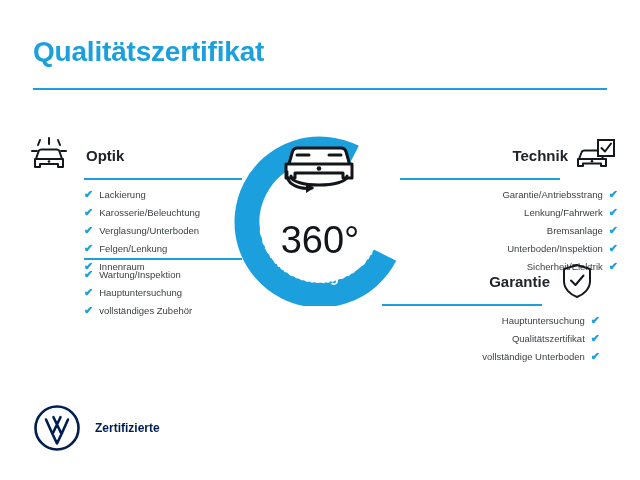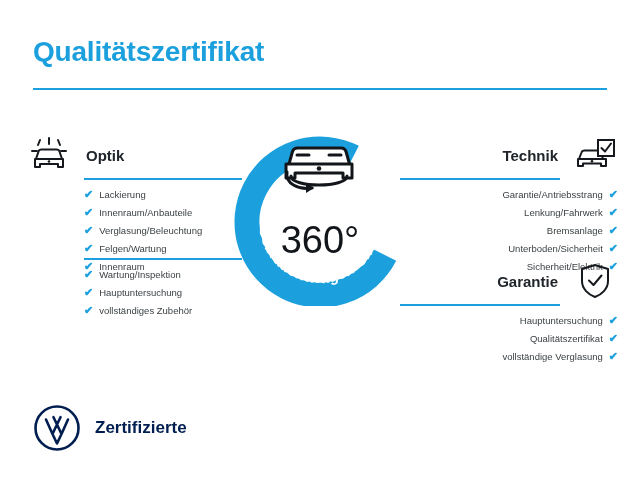--- a/index.html
+++ b/index.html
@@ -21,40 +21,40 @@
   .header-rule {
     position: absolute; left: 33px; top: 88px;
     width: 574px; height: 2px; background: #1BA0DD;
   }
 
   
   .section { position: absolute; }
   .sec-optik    { left: 26px;  top: 132px; width: 216px; }
   .sec-wartung  { left: 26px;  top: 258px; width: 216px; }
   .sec-technik  { right: 22px; top: 132px; width: 218px; }
-  .sec-garantie { right: 22px; top: 258px; width: 218px; }
+  .sec-garantie { right: 40px; top: 258px; width: 218px; }
 
   .sec-head {
     position: relative; height: 46px;
     display: flex; align-items: center;
   }
   .sec-head.left  { justify-content: flex-start; }
   .sec-head.right { justify-content: flex-end; }
 
   .sec-icon {
     width: 46px; height: 40px;
     display: flex; align-items: center; justify-content: center;
     flex: 0 0 auto;
   }
   .sec-title {
     font-size: 15px; font-weight: bold; color: #20252B;
     white-space: nowrap;
   }
   .sec-head.left  .sec-title { margin-left: 14px; }
-  .sec-head.right .sec-title { margin-right: 14px; }
+  .sec-head.right .sec-title { margin-right: 4px; }
 
   .sec-rule { height: 2px; background: #1BA0DD; }
   .sec-optik .sec-rule    { margin-left: 58px; width: 158px; }
   .sec-wartung .sec-rule  { margin-left: 58px; width: 158px; }
   .sec-technik .sec-rule  { margin-left: 0;   width: 160px; }
   .sec-garantie .sec-rule { margin-left: 0;   width: 160px; }
 
   .sec-list { list-style: none; margin-top: 9px; }
   .sec-list li {
     display: flex; align-items: center;
@@ -78,21 +78,21 @@
     text-align: center;
     font-size: 38px; font-weight: normal; color: #12161A;
     letter-spacing: 0px;
   }
 
   
   .footer { position: absolute; left: 33px; top: 404px; display: flex; align-items: center; }
   .vw-logo { width: 48px; height: 48px; flex: 0 0 auto; }
   .footer-text {
     margin-left: 14px;
-    font-size: 17px; font-weight: bold; color: #001E50;
+    font-size: 12px; font-weight: bold; color: #001E50;
     line-height: 1.35;
   }
   .footer-text div { white-space: nowrap; }
 </style>
 </head>
 <body>
 
 <div id="page">
 
   <div class="page-title">Qualitätszertifikat</div>
@@ -117,29 +117,29 @@
       <span class="sec-title">Optik</span>
     </div>
     <div class="sec-rule"></div>
     <ul class="sec-list">
       <li>
         <span class="tick">✔</span>
         <span>Lackierung</span>
       </li>
       <li>
         <span class="tick">✔</span>
-        <span>Innenraum/Anbauteile</span>
-      </li>
-      <li>
-        <span class="tick">✔</span>
-        <span>Verglasung/Beleuchtung</span>
-      </li>
-      <li>
-        <span class="tick">✔</span>
-        <span>Felgen/Wartung</span>
+        <span>Karosserie/Beleuchtung</span>
+      </li>
+      <li>
+        <span class="tick">✔</span>
+        <span>Verglasung/Unterboden</span>
+      </li>
+      <li>
+        <span class="tick">✔</span>
+        <span>Felgen/Lenkung</span>
       </li>
       <li>
         <span class="tick">✔</span>
         <span>Innenraum</span>
       </li>
     </ul>
   </div>
 
   <div class="section sec-wartung">
     <div class="sec-rule"></div>
@@ -181,21 +181,21 @@
       <li>
         <span class="tick">✔</span>
         <span>Lenkung/Fahrwerk</span>
       </li>
       <li>
         <span class="tick">✔</span>
         <span>Bremsanlage</span>
       </li>
       <li>
         <span class="tick">✔</span>
-        <span>Unterboden/Sicherheit</span>
+        <span>Unterboden/Inspektion</span>
       </li>
       <li>
         <span class="tick">✔</span>
         <span>Sicherheit/Elektrik</span>
       </li>
     </ul>
   </div>
 
   <div class="section sec-garantie">
     <div class="sec-head right">
@@ -212,21 +212,21 @@
       <li>
         <span class="tick">✔</span>
         <span>Hauptuntersuchung</span>
       </li>
       <li>
         <span class="tick">✔</span>
         <span>Qualitätszertifikat</span>
       </li>
       <li>
         <span class="tick">✔</span>
-        <span>vollständige Verglasung</span>
+        <span>vollständige Unterboden</span>
       </li>
     </ul>
   </div>
 
   <div class="badge">
     <svg width="176" height="180" viewBox="0 0 176 180">
       <defs>
         <path id="arcPath" d="M 27 96 A 61 61 0 0 0 149 96"></path>
       </defs>
 

